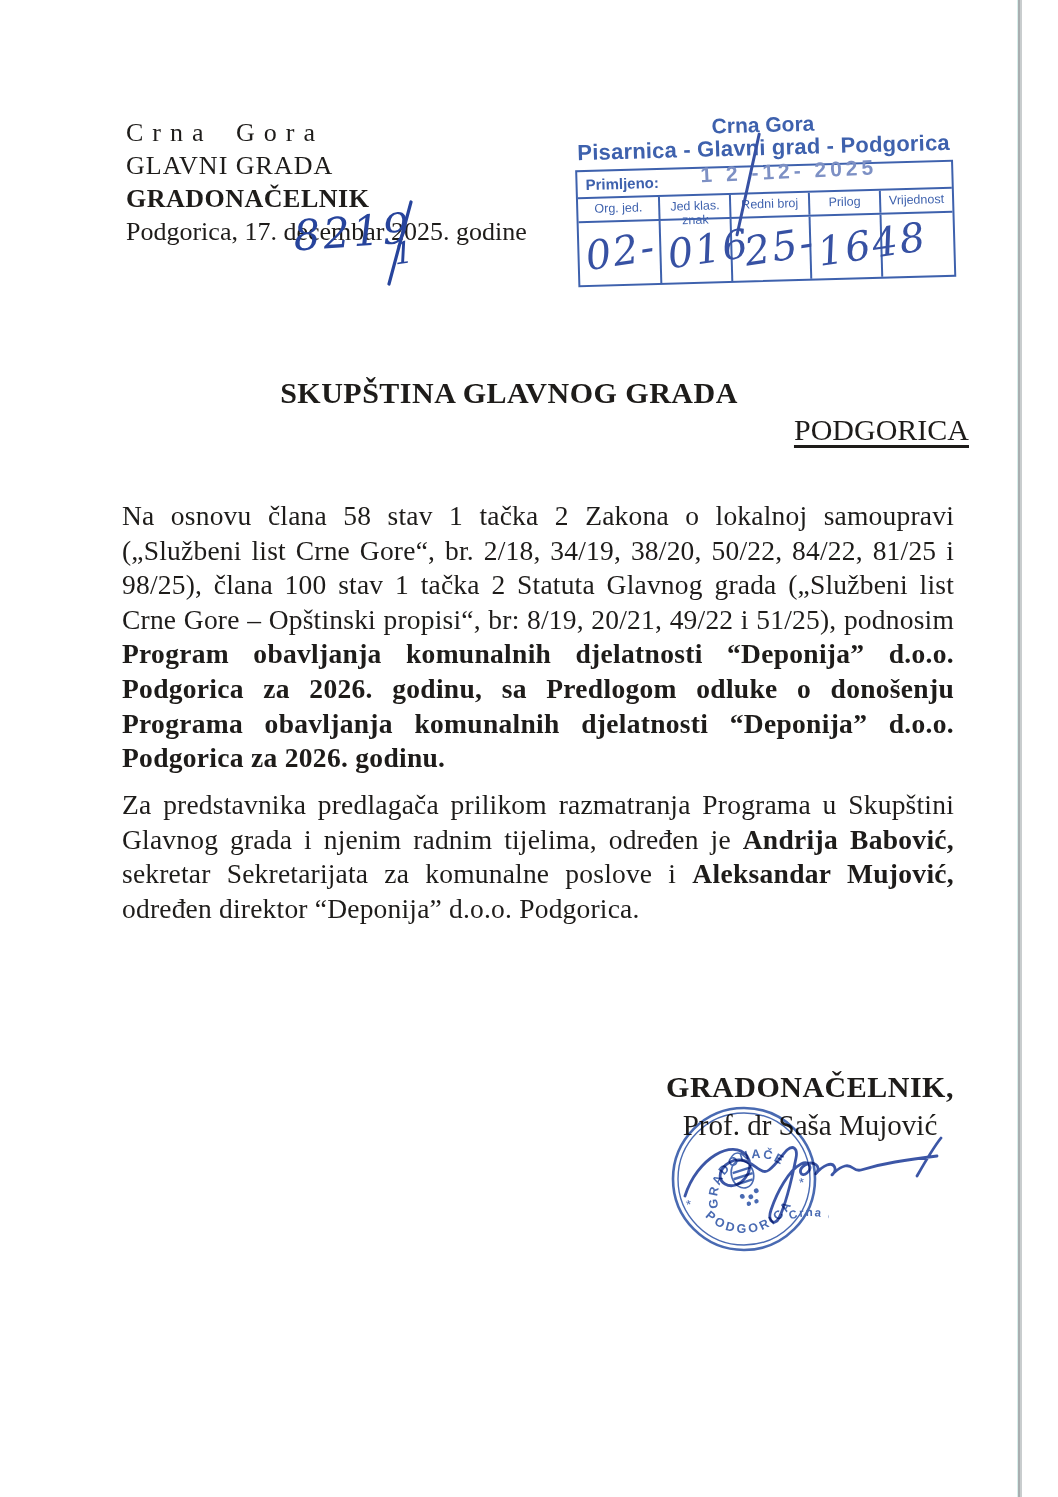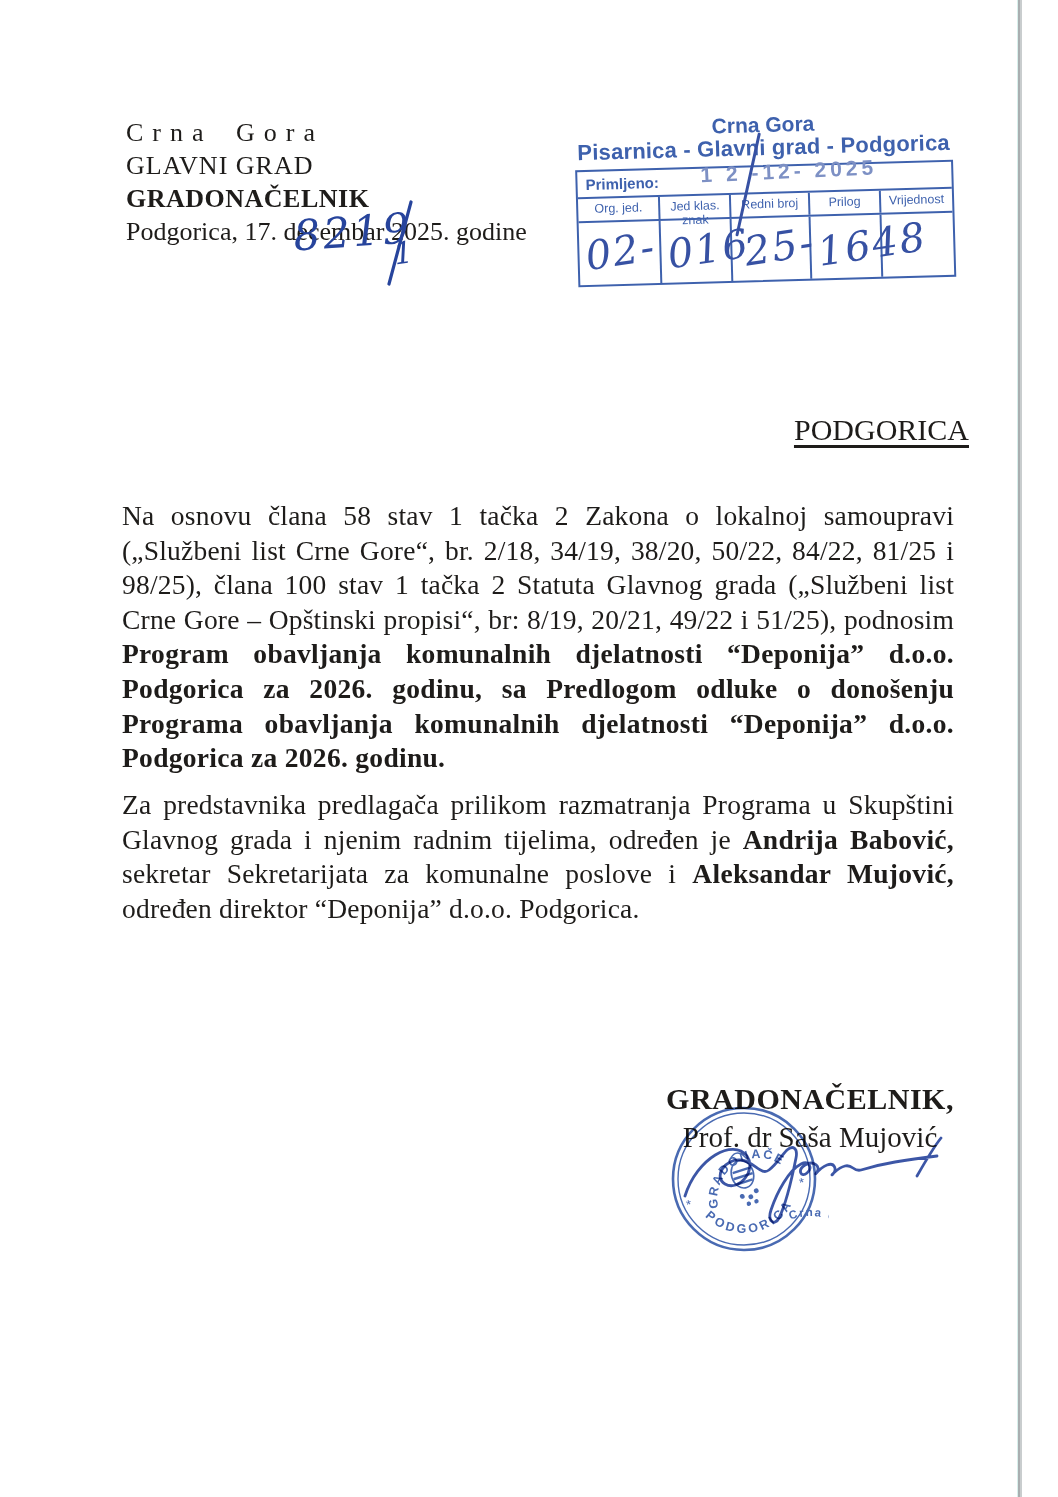--- a/index.html
+++ b/index.html
@@ -90,41 +90,41 @@
   
   .body-p{
     position:absolute; left:122px; width:832px; margin:0;
     font-size:27.5px; line-height:34.6px; text-align:justify;
     letter-spacing:.2px;
   }
   .p1{ top:499px; } .p2{ top:788px; }
   .body-p strong{ letter-spacing:.3px; }
 
   
-  .sig-block{ position:absolute; top:1070px; left:645px; width:330px; text-align:center;margin-top:12px; }
+  .sig-block{ position:absolute; top:1070px; left:645px; width:330px; text-align:center; }
   .sig-title{ font-weight:bold; font-size:30px; letter-spacing:.5px; }
   .sig-name{ font-size:29px; margin-top:5px; }
 
   
   .round-stamp{ position:absolute; left:659px; top:1094px; width:170px; height:170px; mix-blend-mode:multiply; opacity:.88; }
   .round-stamp .ring{ fill:none; stroke:var(--stamp-blue); }
   .round-stamp text{ fill:var(--stamp-blue); font-family:"Liberation Sans", sans-serif; }
   .signature-ink{ position:absolute; left:655px; top:1118px; width:320px; height:110px; overflow:visible; mix-blend-mode:multiply; }
   .signature-ink path{ fill:none; stroke:var(--pen-blue); stroke-width:2.8; stroke-linecap:round; opacity:.9; }
 </style>
 </head>
 <body>
 
 <div class="page">
 
   <div class="scan-line"></div>
 
   <header class="letterhead">
     <div class="lh-country">Crna Gora</div>
-    <div class="lh-city">GLAVNI GRAD</div>
+    <div class="lh-city">GLAVNI GRADA</div>
     <div class="lh-office">GRADONAČELNIK</div>
     <div class="lh-date">Podgorica, 17. decembar 2025. godine</div>
   </header>
 
   <svg class="pen-number" viewBox="0 0 150 92">
     <text x="6" y="50" font-size="42" transform="rotate(-4 70 45)">8219</text>
     <line x1="101" y1="88" x2="123" y2="6" stroke="var(--pen-blue)" stroke-width="3.2" stroke-linecap="round"></line>
     <text x="106" y="68" font-size="30" transform="rotate(-8 110 60)">1</text>
   </svg>
 
@@ -157,20 +157,21 @@
             <span class="value">1648</span>
           </span>
         <span class="cell c4">
             <span class="value"></span>
           </span>
       </div>
       <div class="rs-slash"></div>
     </div>
   </div>
 
+  <h1 class="doc-title" style="margin:0;">SKUPŠTINA GLAVNOG GRADA</h1>
   <div class="doc-subtitle">PODGORICA</div>
 
   <p class="body-p p1"><span>Na osnovu člana 58 stav 1 tačka 2 Zakona o lokalnoj samoupravi („Službeni list  Crne Gore“, br. 2/18, 34/19, 38/20, 50/22, 84/22, 81/25 i 98/25), člana 100 stav 1 tačka 2 Statuta Glavnog grada („Službeni list Crne Gore – Opštinski propisi“, br: 8/19, 20/21, 49/22 i 51/25), podnosim </span><strong>Program obavljanja komunalnih djelatnosti “Deponija” d.o.o. Podgorica za 2026. godinu, sa Predlogom odluke o donošenju Programa obavljanja komunalnih djelatnosti “Deponija” d.o.o. Podgorica za 2026. godinu.</strong></p>
 
   <p class="body-p p2"><span>Za predstavnika predlagača prilikom razmatranja Programa u Skupštini Glavnog grada i njenim radnim tijelima, određen je </span><strong>Andrija Babović,</strong><span> sekretar Sekretarijata za komunalne poslove i </span><strong>Aleksandar Mujović,</strong><span> određen direktor “Deponija” d.o.o. Podgorica.</span></p>
 
   <div class="sig-block">
     <div class="sig-title">GRADONAČELNIK,</div>
     <div class="sig-name">Prof. dr Saša Mujović</div>
   </div>

